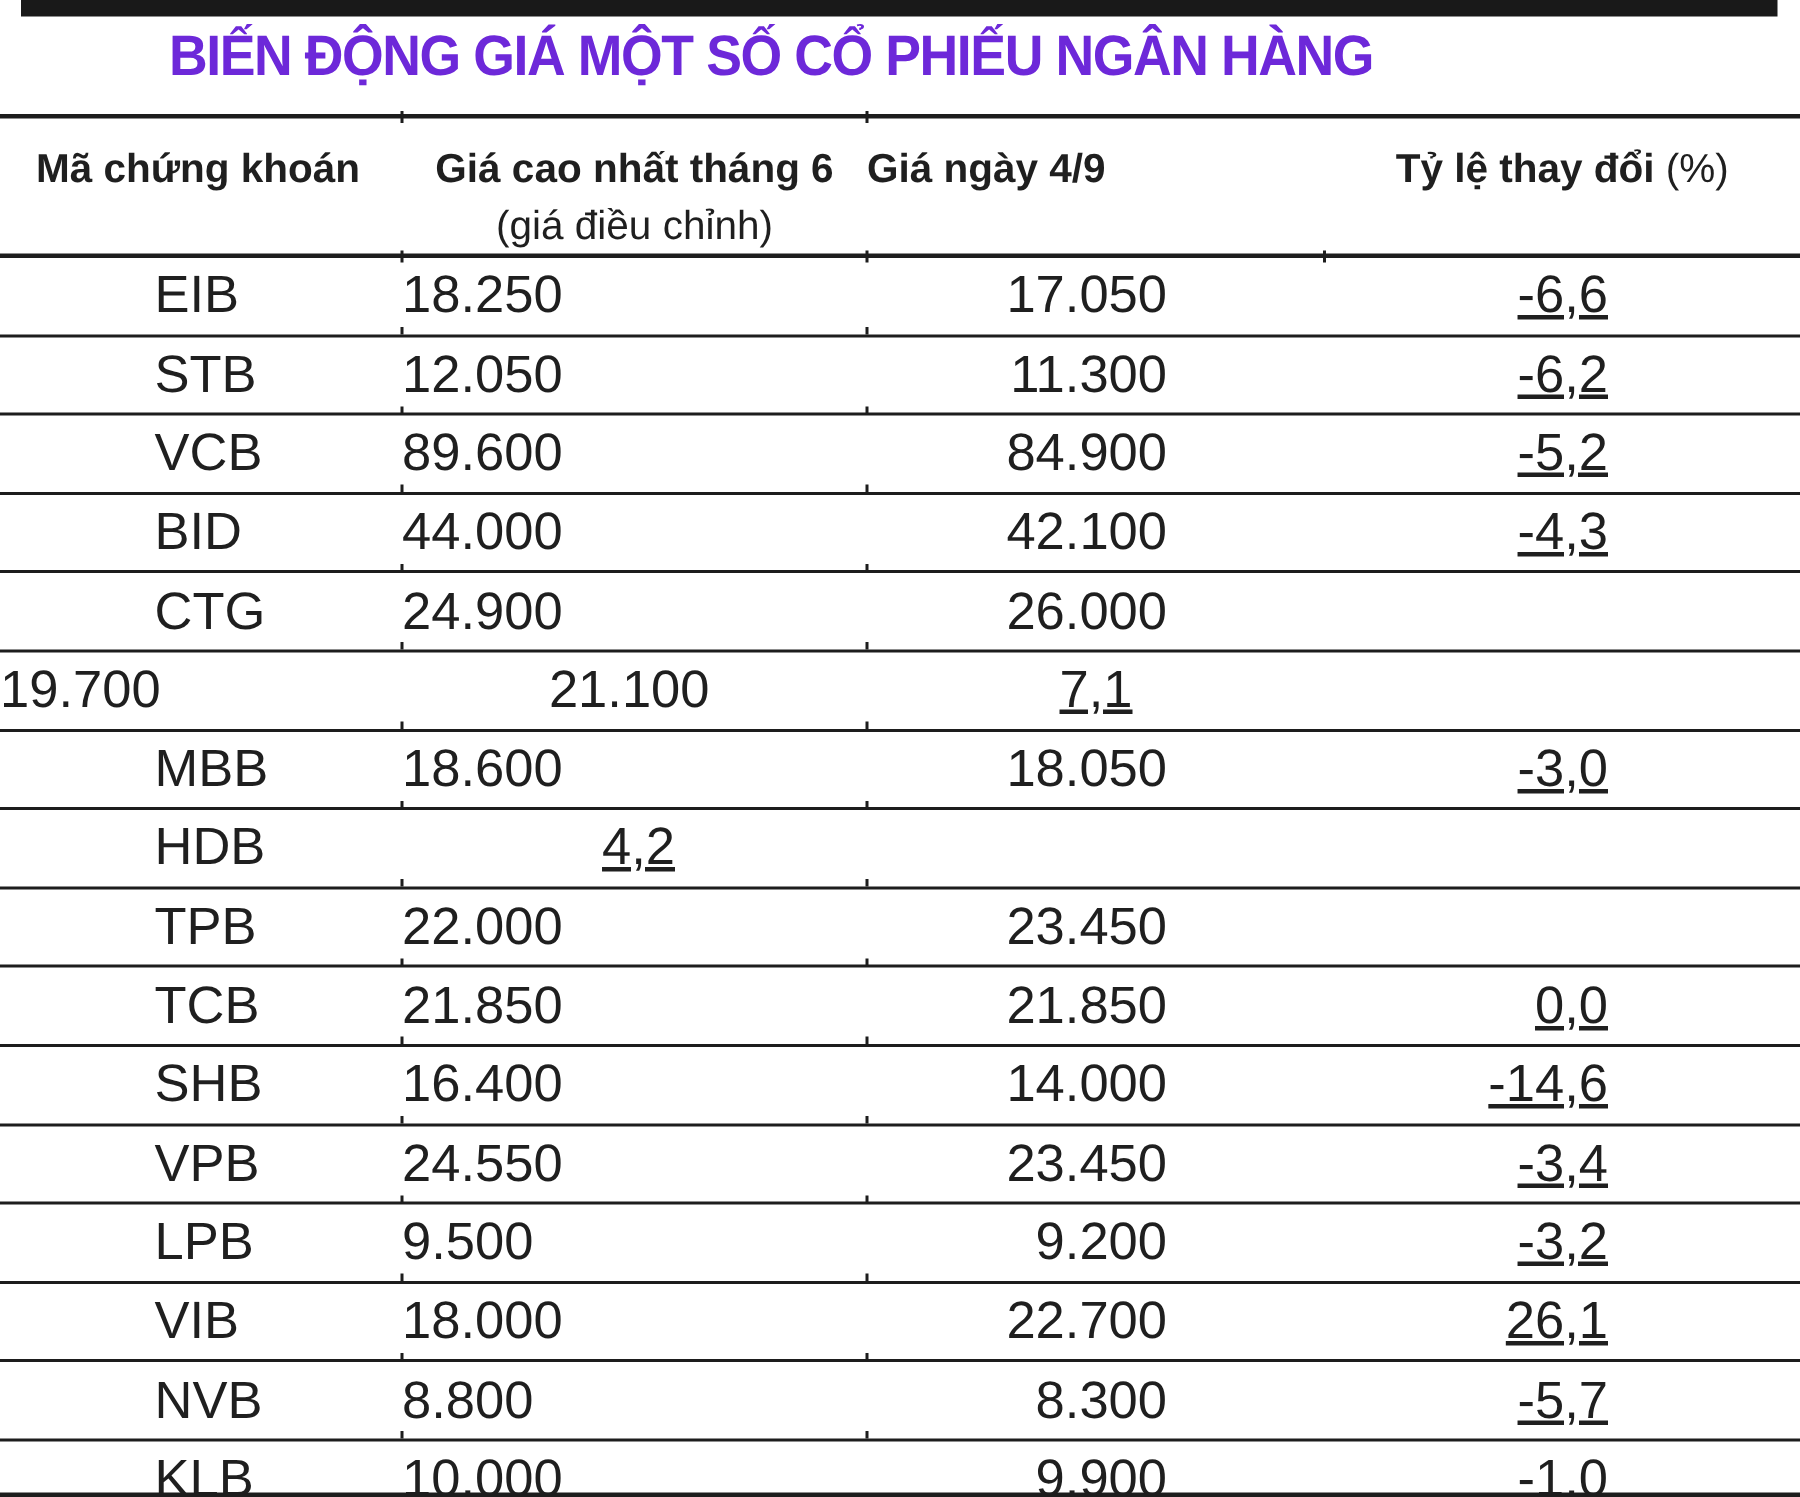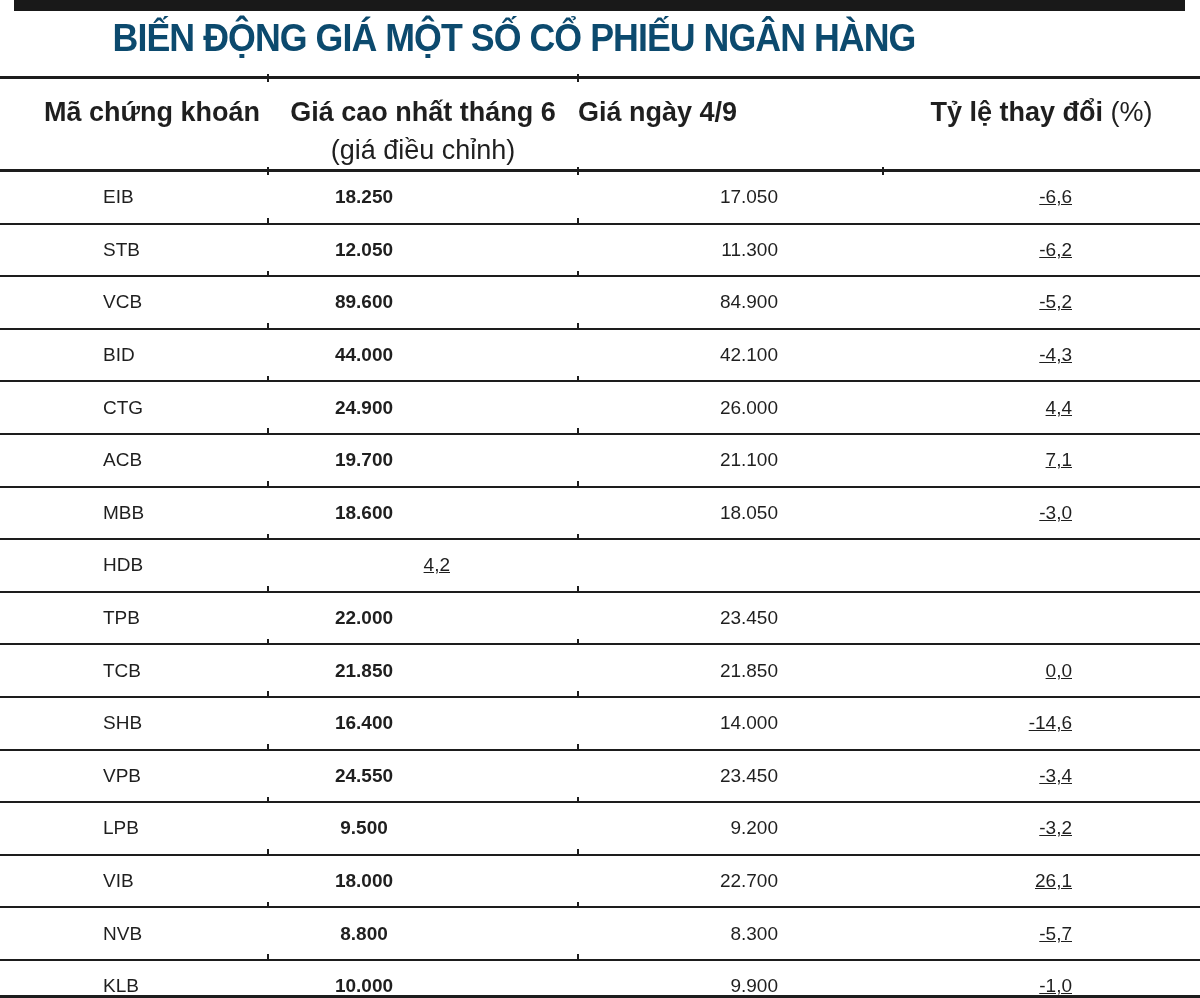--- a/index.html
+++ b/index.html
@@ -11,21 +11,21 @@
     font-family:"Liberation Sans","DejaVu Sans",sans-serif;
     color:#1f1f1f;
   }
   .topbar {
     position:absolute; top:0; left:14px; right:15px; height:11px;
     background:#191919;
   }
   .title {
     position:absolute; top:13px; left:0; width:1028px;
     text-align:center; font-size:38px; font-weight:700;
-    letter-spacing:-1px; line-height:50px; color:#0c4a6e;
+    letter-spacing:-1px; line-height:50px; color:#6d28d9;
     white-space:nowrap;
   }
   .title .squeeze { display:inline-block; transform:scaleX(0.94); transform-origin:center; }
   .rule {
     position:absolute; left:0; width:1200px; background:#1d1d1d;
   }
   .rule-top   { top:76px;  height:3px; }
   .rule-head  { top:169px; height:3px; }
   .rule-bottom{ bottom:0;  height:3px; }
   .tick {
@@ -37,45 +37,45 @@
   .grid4 {
     display:grid;
     grid-template-columns:268px 310px 305px 317px;
     width:1200px;
   }
   .thead {
     position:absolute; top:79px; left:0; height:90px;
     font-size:27px; font-weight:700; line-height:38px;
   }
   .thead .hcell { padding-top:14px; }
-  .h-code   { text-align:left; padding-left:24px;margin-left:20px; }
+  .h-code   { text-align:left; padding-left:24px; }
   .h-june   { text-align:center; }
   .h-sep4   { text-align:left; }
   .h-change { text-align:center; }
   .subhead  { display:block; font-weight:400; }
   .unit     { font-weight:400; }
   .tbody {
     position:absolute; top:172px; left:0; width:1200px;
   }
   .row {
     position:relative;
     height:52.6px;
     border-bottom:2.6px solid #1d1d1d;
     align-items:center;
-    font-size:19px;
+    font-size:35px;
   }
   .row::before, .row::after {
     content:""; position:absolute; bottom:-0.5px; width:2px; height:5px;
     background:#1d1d1d;
   }
   .row::before { left:267px; }
   .row::after  { left:577px; }
   .cell { white-space:nowrap; }
   .c1 { text-align:left;  padding-left:103px; }
-  .c2 { text-align:center; padding-right:118px;font-weight:bold; }
+  .c2 { text-align:left; padding-right:118px; }
   .c3 { text-align:right; padding-right:105px; }
   .c4 { text-align:right; padding-right:128px;text-decoration:underline; }
 </style>
 </head>
 <body>
 
 <div class="topbar"></div>
 
 <div class="title">
   <span class="squeeze">BIẾN ĐỘNG GIÁ MỘT SỐ CỔ PHIẾU NGÂN HÀNG</span>
@@ -131,25 +131,23 @@
     <div class="cell c1">BID</div>
     <div class="cell c2">44.000</div>
     <div class="cell c3">42.100</div>
     <div class="cell c4">-4,3</div>
   </div>
 
   <div class="row grid4">
     <div class="cell c1">CTG</div>
     <div class="cell c2">24.900</div>
     <div class="cell c3">26.000</div>
-    <div class="cell c4">4,4</div>
-  </div>
-
-  <div class="row grid4">
-    <div class="cell c1">ACB</div>
+  </div>
+
+  <div class="row grid4">
     <div class="cell c2">19.700</div>
     <div class="cell c3">21.100</div>
     <div class="cell c4">7,1</div>
   </div>
 
   <div class="row grid4">
     <div class="cell c1">MBB</div>
     <div class="cell c2">18.600</div>
     <div class="cell c3">18.050</div>
     <div class="cell c4">-3,0</div>

